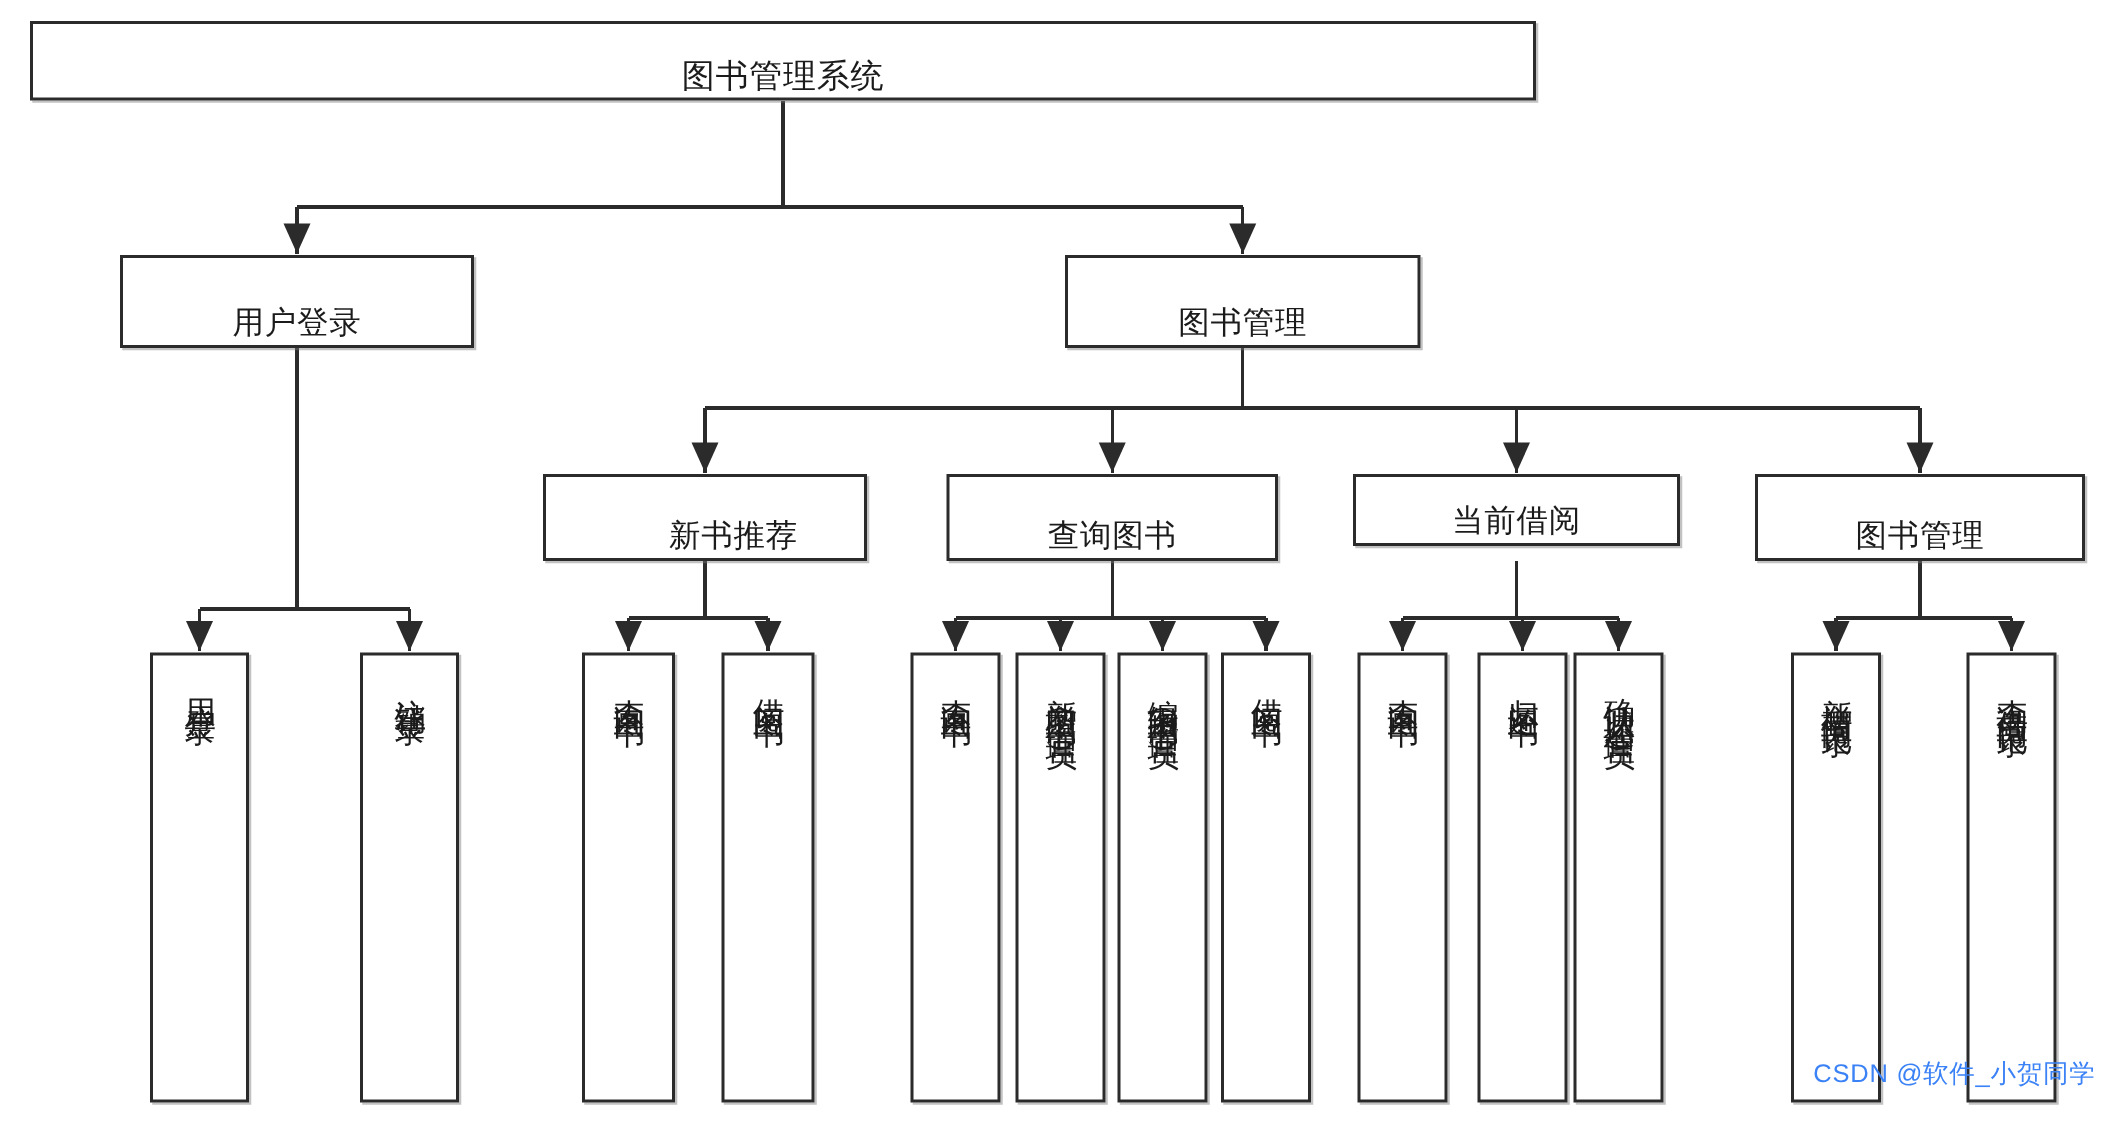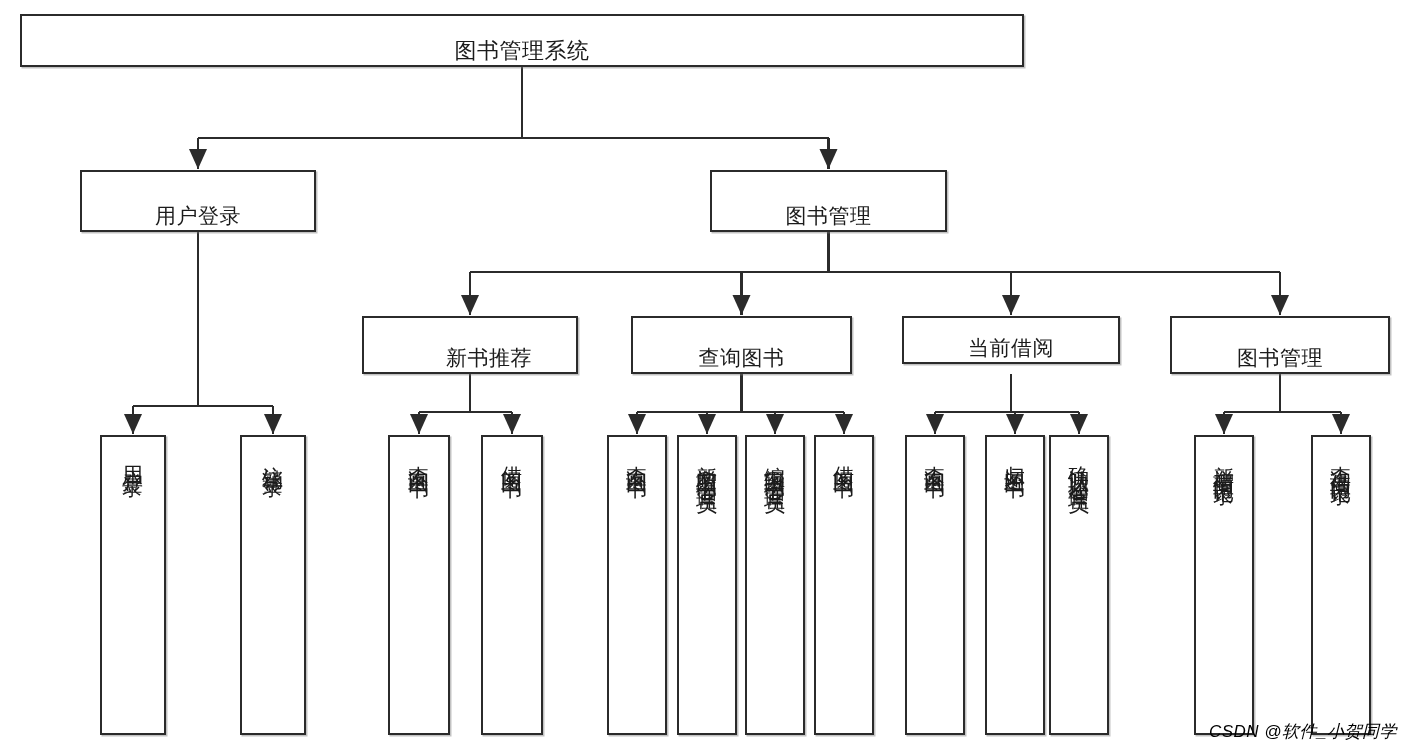--- a/index.html
+++ b/index.html
@@ -56,27 +56,26 @@
   .node.vertical .label {
     writing-mode: vertical-rl;
     text-orientation: upright;
     font-size: 21px;
     letter-spacing: 4px;
     line-height: 1;
   }
   #watermark {
     position: absolute;
     right: 8px;
-    bottom: 4px;
+    bottom: 20px;
     font-size: 17px;
-    color: #000000;
+    color: #3b82f6;
     letter-spacing: 0.5px;
     z-index: 5;
     user-select: none;
-    font-style: italic;
   }
 </style>
 </head>
 <body>
 
 <div id="canvas">
   <svg id="edges" viewBox="0 0 1405 747">
       <line x1="522" y1="67" x2="522" y2="138" stroke="#2b2b2b" stroke-width="2.2" shape-rendering="crispEdges"></line>
       <line x1="198" y1="138" x2="828.5" y2="138" stroke="#2b2b2b" stroke-width="2.2" shape-rendering="crispEdges"></line>
       <line x1="198" y1="138" x2="198" y2="169" stroke="#2b2b2b" stroke-width="2.2" shape-rendering="crispEdges"></line>

